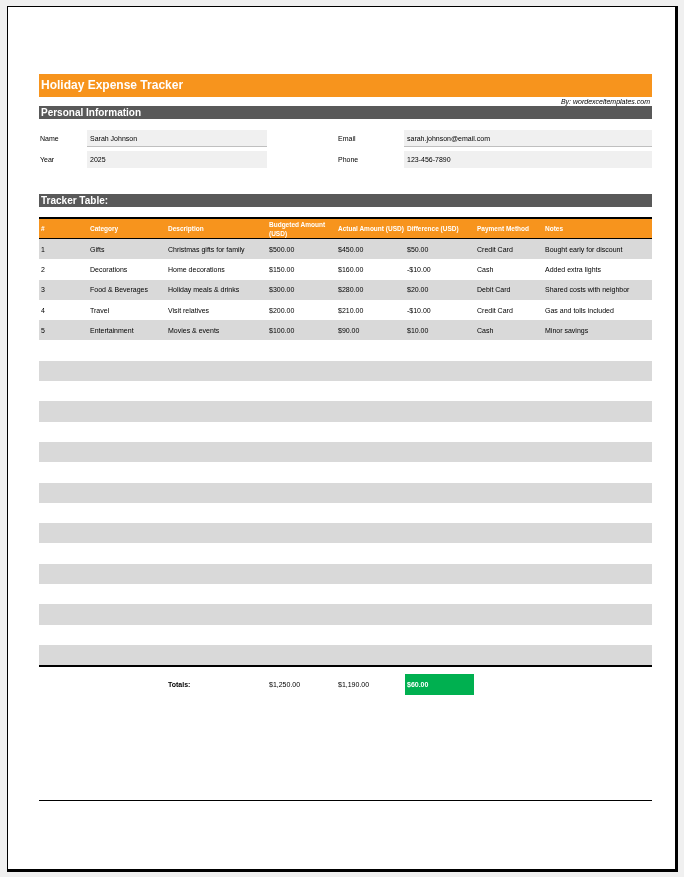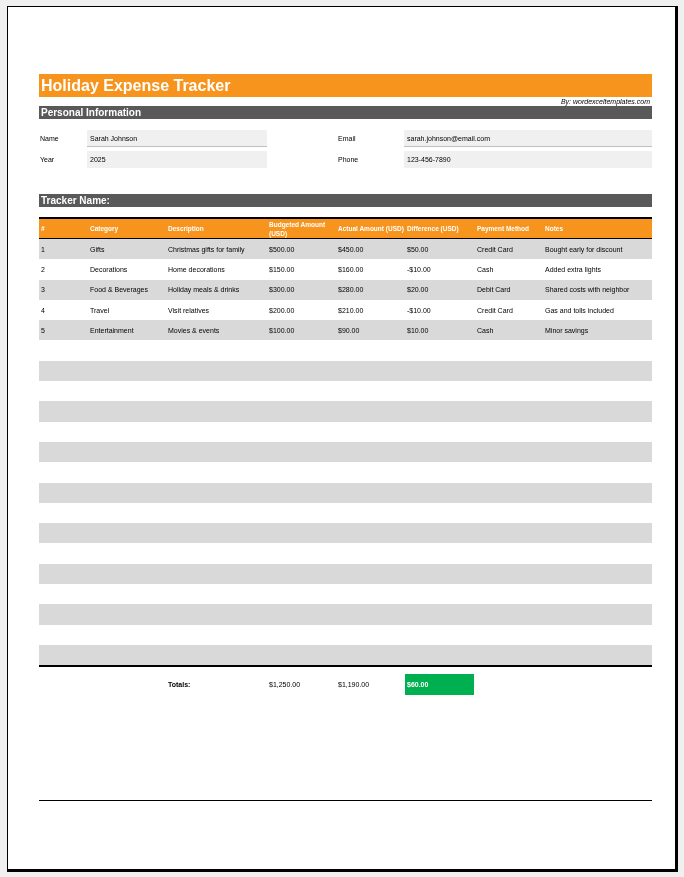--- a/index.html
+++ b/index.html
@@ -5,21 +5,21 @@
   * { box-sizing: border-box; margin: 0; padding: 0; }
   html, body { width: 684px; height: 877px; background: #f0f0f0; overflow: hidden; }
   body { font-family: "Liberation Sans", sans-serif; color: #000; position: relative; }
   .page {
     position: absolute; left: 7px; top: 6px; width: 671px; height: 866px;
     background: #fff; border: 1px solid #000; border-right: 3px solid #000; border-bottom: 3px solid #000;
   }
   .abs { position: absolute; }
   .title-bar {
     left: 31px; top: 67px; width: 613px; height: 23px; background: #f7941d;
-    color: #fff; font-size: 16px; font-weight: bold; padding-left: 2px; line-height: 23px;
+    color: #fff; font-size: 12px; font-weight: bold; padding-left: 2px; line-height: 23px;
   }
   .credit {
     left: 440px; top: 90px; width: 202px; height: 9px; text-align: right;
     font-size: 7px; font-style: italic; color: #000; line-height: 9px;
   }
   .section-bar {
     left: 31px; width: 613px; height: 13px; background: #595959; color: #fff;
     font-size: 10px; font-weight: bold; padding-left: 2px; line-height: 13px;
   }
   .pi-label { font-size: 7px; color: #000; line-height: 17px; height: 17px; }
@@ -59,21 +59,21 @@
   <div class="abs pi-label" style="left:32px; top:123px;">Name</div>
   <div class="abs pi-field ul" style="left:79px; top:123px; width:180px;">Sarah Johnson</div>
   <div class="abs pi-label" style="left:32px; top:144px;">Year</div>
   <div class="abs pi-field" style="left:79px; top:144px; width:180px;">2025</div>
 
   <div class="abs pi-label" style="left:330px; top:123px;">Email</div>
   <div class="abs pi-field ul" style="left:396px; top:123px; width:248px;">sarah.johnson@email.com</div>
   <div class="abs pi-label" style="left:330px; top:144px;">Phone</div>
   <div class="abs pi-field" style="left:396px; top:144px; width:248px;">123-456-7890</div>
 
-  <div class="abs section-bar" style="top:187px;">Tracker Name:</div>
+  <div class="abs section-bar" style="top:187px;">Tracker Table:</div>
 
   <div class="abs table">
     <div class="thead">
       <div class="th c0">#</div>
       <div class="th c1">Category</div>
       <div class="th c2">Description</div>
       <div class="th c3" style="width:66px;">Budgeted Amount (USD)</div>
       <div class="th c4" style="width:66px;">Actual Amount (USD)</div>
       <div class="th c5">Difference (USD)</div>
       <div class="th c6">Payment Method</div>

